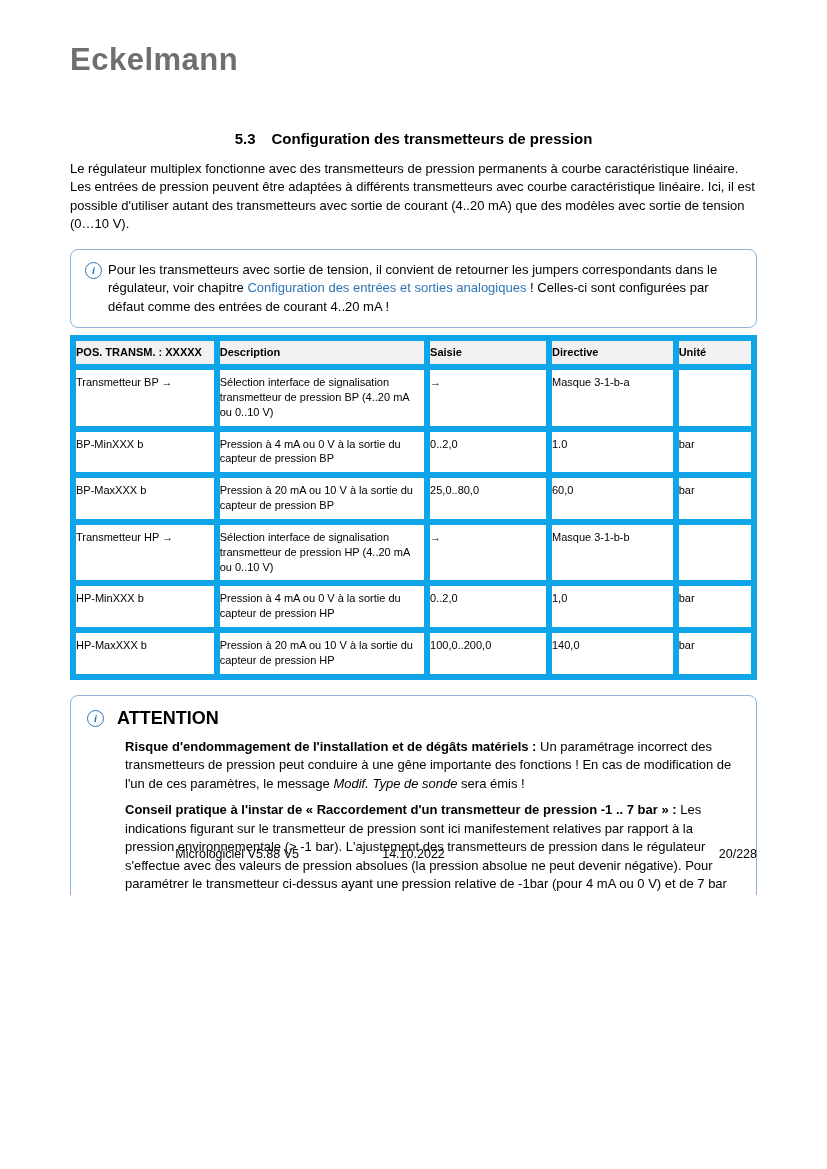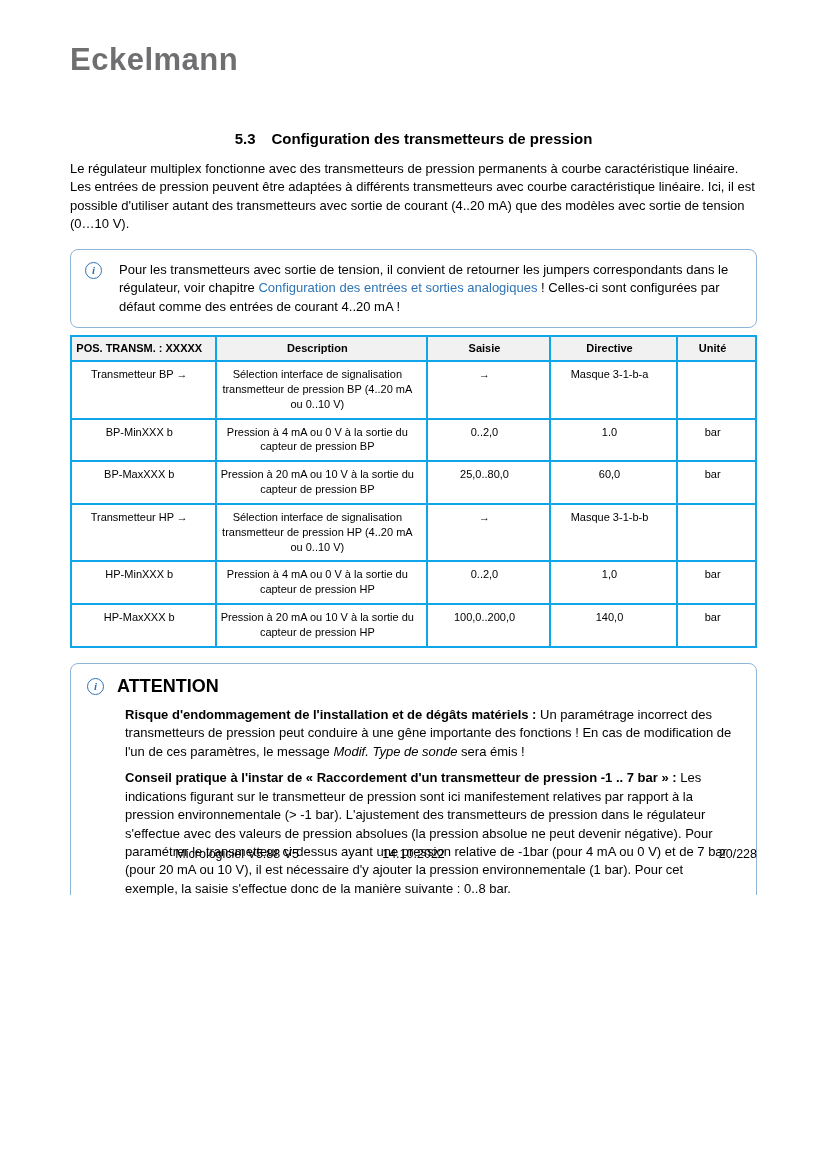--- a/index.html
+++ b/index.html
@@ -58,44 +58,44 @@
     font-size: 11px;
     font-weight: bold;
     font-style: italic;
     line-height: 14px;
     text-align: center;
     margin-top: 1px;
     font-family: "Liberation Serif", "DejaVu Serif", serif;
   }
 
   .note-content {
-    margin-left: 17px;
+    margin-left: 6px;
     font-size: 13px;
     line-height: 1.42;
   }
 
   a.doc-link {
     color: #2e74b5;
     text-decoration: none;
     cursor: pointer;
   }
 
   .table-intro { margin-top: 16px; }
 
   table.params {
     margin-top: 7px;
     width: 100%;
     border-collapse: collapse;
     font-size: 11px;
     line-height: 1.35;
   }
   table.params th, table.params td {
-    border: 2px solid #0ea5e9;
+    border: 6px solid #0ea5e9;
     padding: 5px 8px 6px 0;
-    text-align: center;
+    text-align: left;
     vertical-align: top;
   }
   table.params thead th {
     background: #f1f1f1;
     font-weight: bold;
     padding-top: 4px;
     padding-bottom: 4px;
   }
   table.params tbody td { height: 36px; }
   table.params tbody tr.tall td { height: 50px; }

